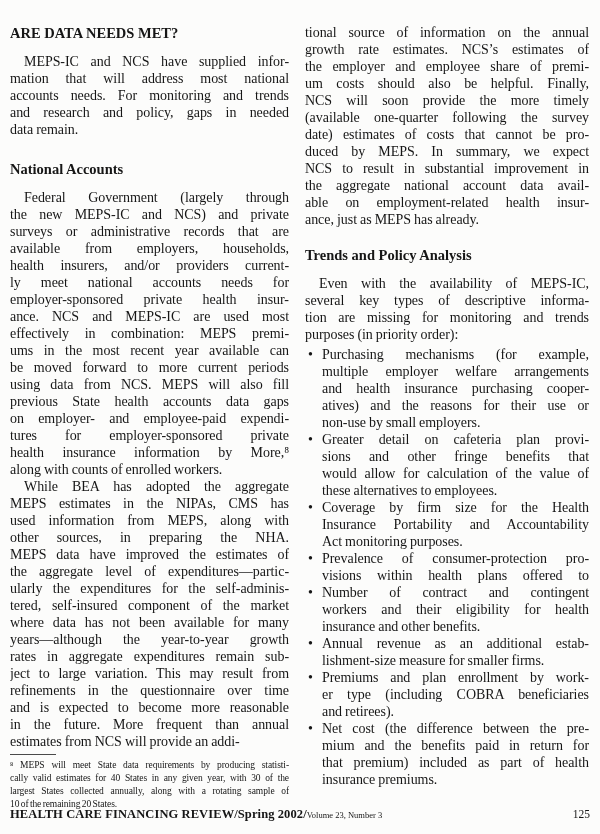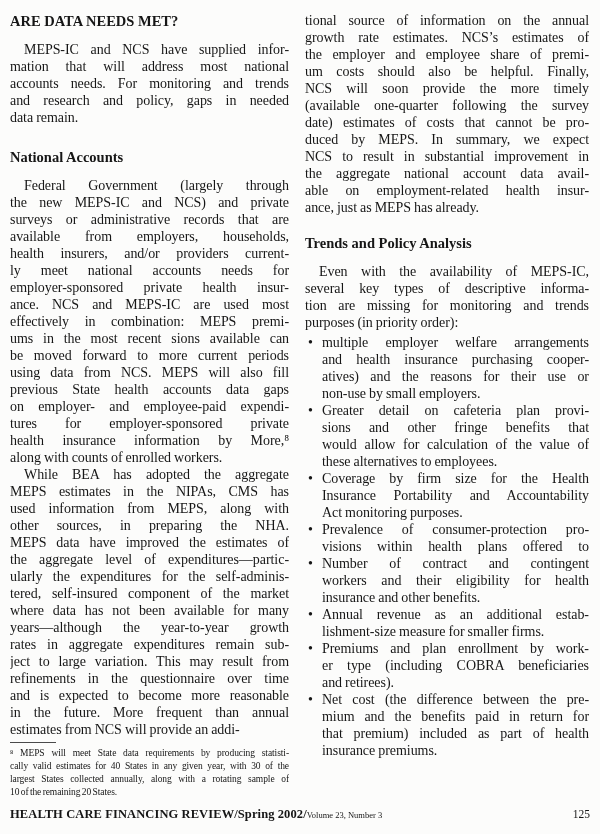--- a/index.html
+++ b/index.html
@@ -4,21 +4,21 @@
 <style>
   * { box-sizing: border-box; }
   html, body { margin: 0; padding: 0; }
   body {
     width: 600px; height: 834px;
     background: #fcfcfb;
     color: #161616;
     font-family: "Liberation Serif", "DejaVu Serif", serif;
   }
   #page { position: relative; width: 600px; height: 834px; overflow: hidden; background: #fcfcfb; }
-  #columns { display: flex; padding: 12px 11px 0 10px; }
+  #columns { display: flex; padding: 24px 11px 0 10px; }
   #left-col  { width: 279px; margin-right: 16px; }
   #right-col { width: 284px; }
 
   .line {
     height: 17px; line-height: 17px; font-size: 14px;
     text-align: justify; text-align-last: justify;
     overflow: hidden; word-spacing: -0.4px; letter-spacing: -0.05px;
     white-space: normal;
   }
   .line.last { text-align-last: left; }
@@ -77,21 +77,21 @@
         <div class="paragraph">
           <div class="line indent">Federal Government (largely through</div>
           <div class="line">the new MEPS-IC and NCS) and private</div>
           <div class="line">surveys or administrative records that are</div>
           <div class="line">available from employers, households,</div>
           <div class="line">health insurers, and/or providers current-</div>
           <div class="line">ly meet national accounts needs for</div>
           <div class="line">employer-sponsored private health insur-</div>
           <div class="line">ance. NCS and MEPS-IC are used most</div>
           <div class="line">effectively in combination: MEPS premi-</div>
-          <div class="line">ums in the most recent sions available can</div>
+          <div class="line">ums in the most recent year available can</div>
           <div class="line">be moved forward to more current periods</div>
           <div class="line">using data from NCS. MEPS will also fill</div>
           <div class="line">previous State health accounts data gaps</div>
           <div class="line">on employer- and employee-paid expendi-</div>
           <div class="line">tures for employer-sponsored private</div>
           <div class="line">health insurance information by More,⁸</div>
           <div class="line last">along with counts of enrolled workers.</div>
         </div>
         <div class="paragraph">
           <div class="line indent">While BEA has adopted the aggregate</div>
@@ -136,20 +136,21 @@
         </div>
         <div class="heading">Trends and Policy Analysis</div>
         <div class="paragraph">
           <div class="line indent">Even with the availability of MEPS-IC,</div>
           <div class="line">several key types of descriptive informa-</div>
           <div class="line">tion are missing for monitoring and trends</div>
           <div class="line last">purposes (in priority order):</div>
         </div>
         <div class="bullet">
           <span class="dot">•</span>
+          <div class="line">Purchasing mechanisms (for example,</div>
           <div class="line">multiple employer welfare arrangements</div>
           <div class="line">and health insurance purchasing cooper-</div>
           <div class="line">atives) and the reasons for their use or</div>
           <div class="line last">non-use by small employers.</div>
         </div>
         <div class="bullet">
           <span class="dot">•</span>
           <div class="line">Greater detail on cafeteria plan provi-</div>
           <div class="line">sions and other fringe benefits that</div>
           <div class="line">would allow for calculation of the value of</div>

